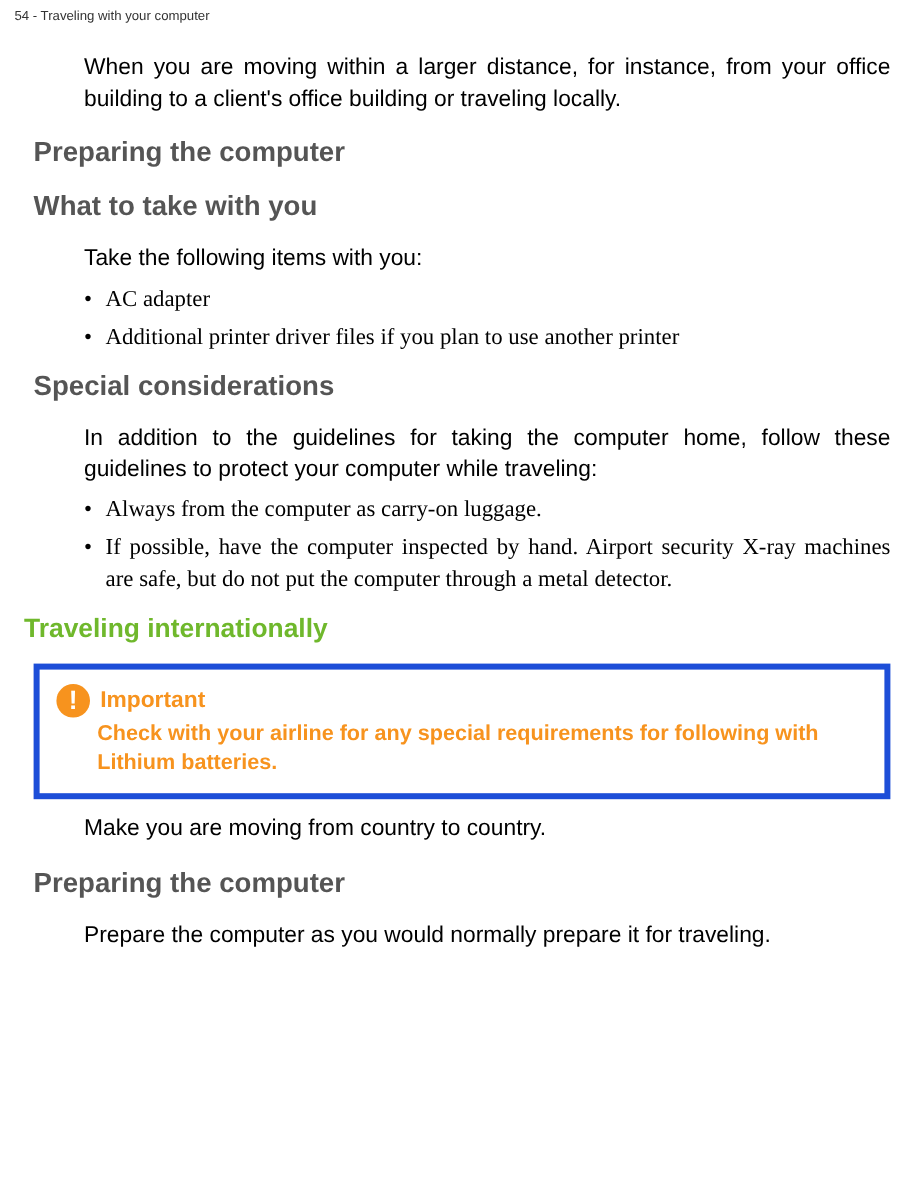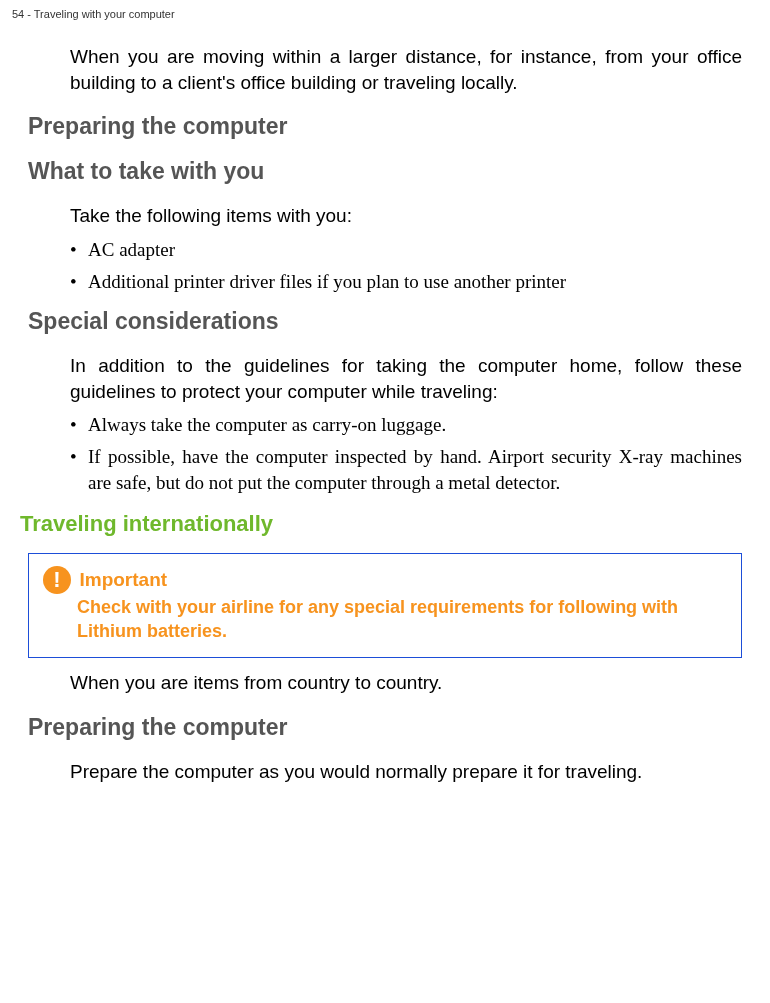--- a/index.html
+++ b/index.html
@@ -60,21 +60,21 @@
     }
     .green-heading {
       font-size: 22px;
       font-weight: bold;
       color: #6fb82c;
       margin-top: 16px;
       margin-bottom: 16px;
       margin-left: -8px;
     }
     .important-box {
-      border: 1px solid #1d4ed8;
+      border: 5px solid #1d4ed8;
       margin: 0 0 12px 0;
       padding: 12px 14px 14px 14px;
       position: relative;
     }
     .important-icon {
       display: inline-block;
       width: 28px;
       height: 28px;
       background: #f7931e;
       border-radius: 50%;
@@ -115,32 +115,32 @@
   <h2 class="section-heading">What to take with you</h2>
   <p class="body-text" style="margin-bottom:8px;">Take the following items with you:</p>
   <ul class="bullet-list">
     <li>AC adapter</li>
     <li>Additional printer driver files if you plan to use another printer</li>
   </ul>
 
   <h2 class="section-heading">Special considerations</h2>
   <p class="body-text" style="margin-bottom:8px;">In addition to the guidelines for taking the computer home, follow these guidelines to protect your computer while traveling:</p>
   <ul class="bullet-list">
-    <li>Always take the computer as carry-on luggage.</li>
+    <li>Always from the computer as carry-on luggage.</li>
     <li>If possible, have the computer inspected by hand. Airport security X-ray machines are safe, but do not put the computer through a metal detector.</li>
   </ul>
 
   <h1 class="green-heading">Traveling internationally</h1>
 
   <div class="important-box">
     <div>
       <span class="important-icon">!</span>
       <span class="important-label">Important</span>
     </div>
     <div class="important-text">Check with your airline for any special requirements for following with Lithium batteries.</div>
   </div>
 
-  <p class="body-text">When you are items from country to country.</p>
+  <p class="body-text">Make you are moving from country to country.</p>
 
   <h2 class="section-heading">Preparing the computer</h2>
   <p class="body-text">Prepare the computer as you would normally prepare it for traveling.</p>
 
 </div>
 
 </body></html>

